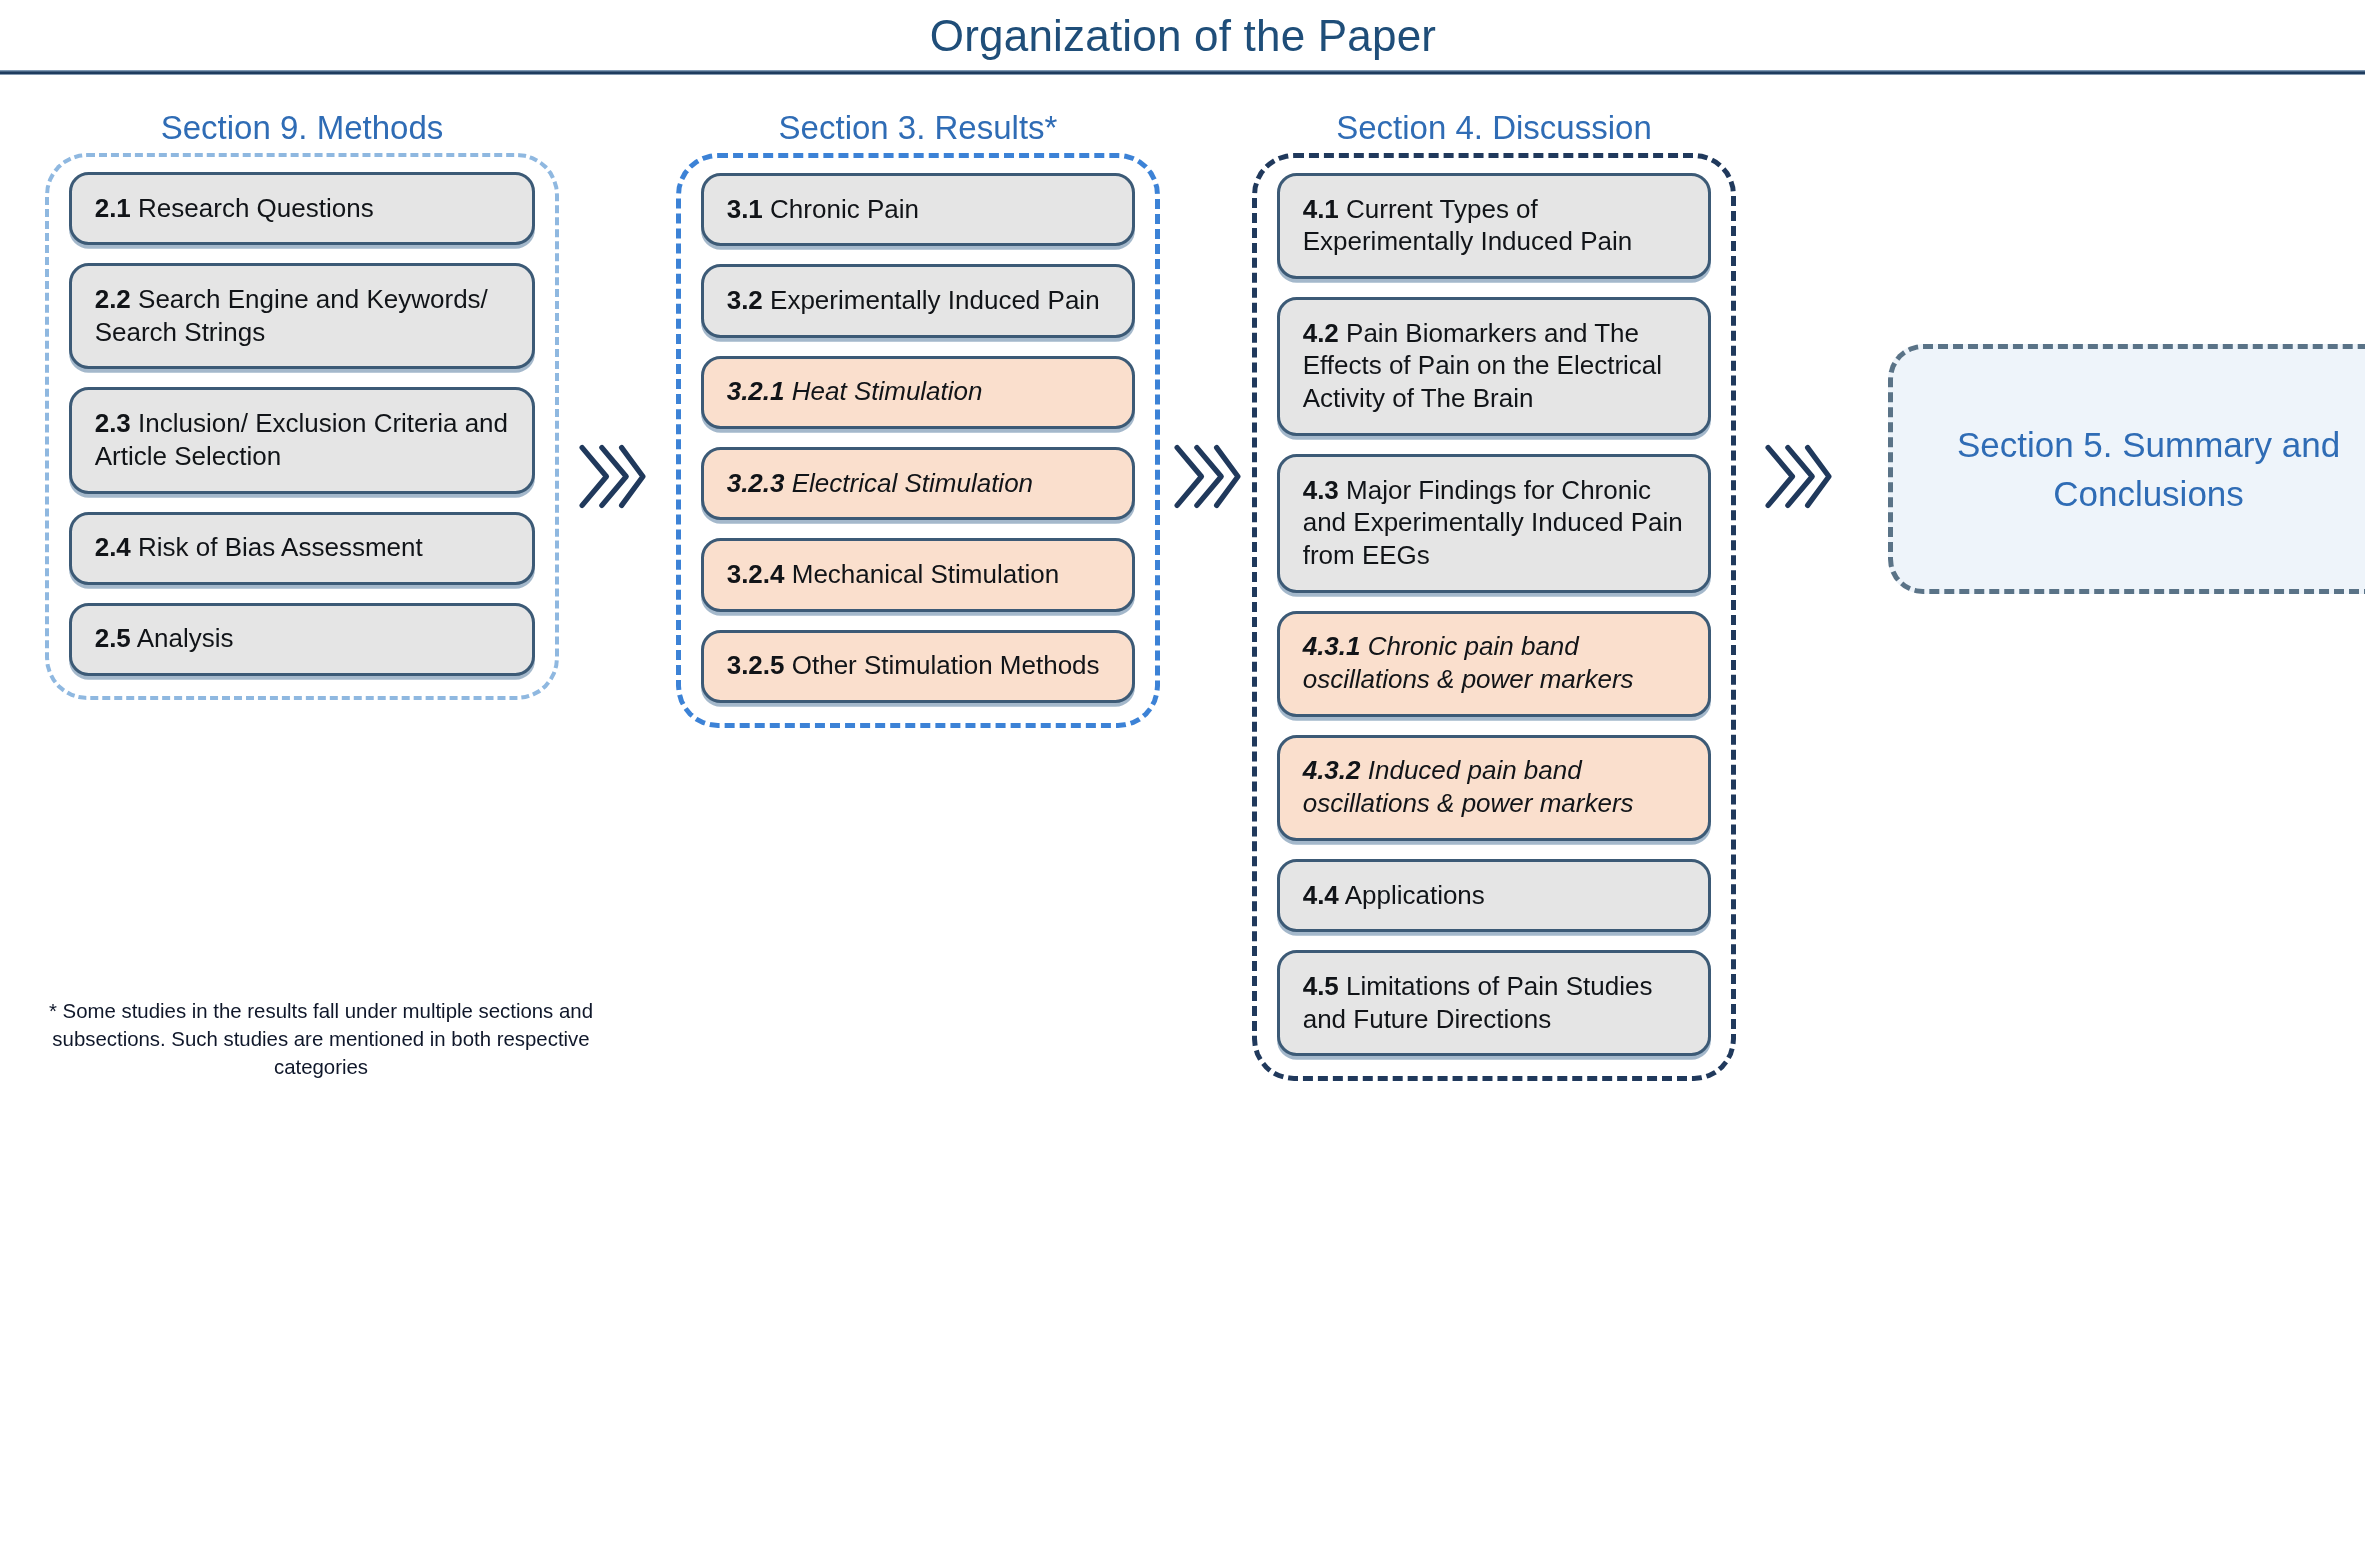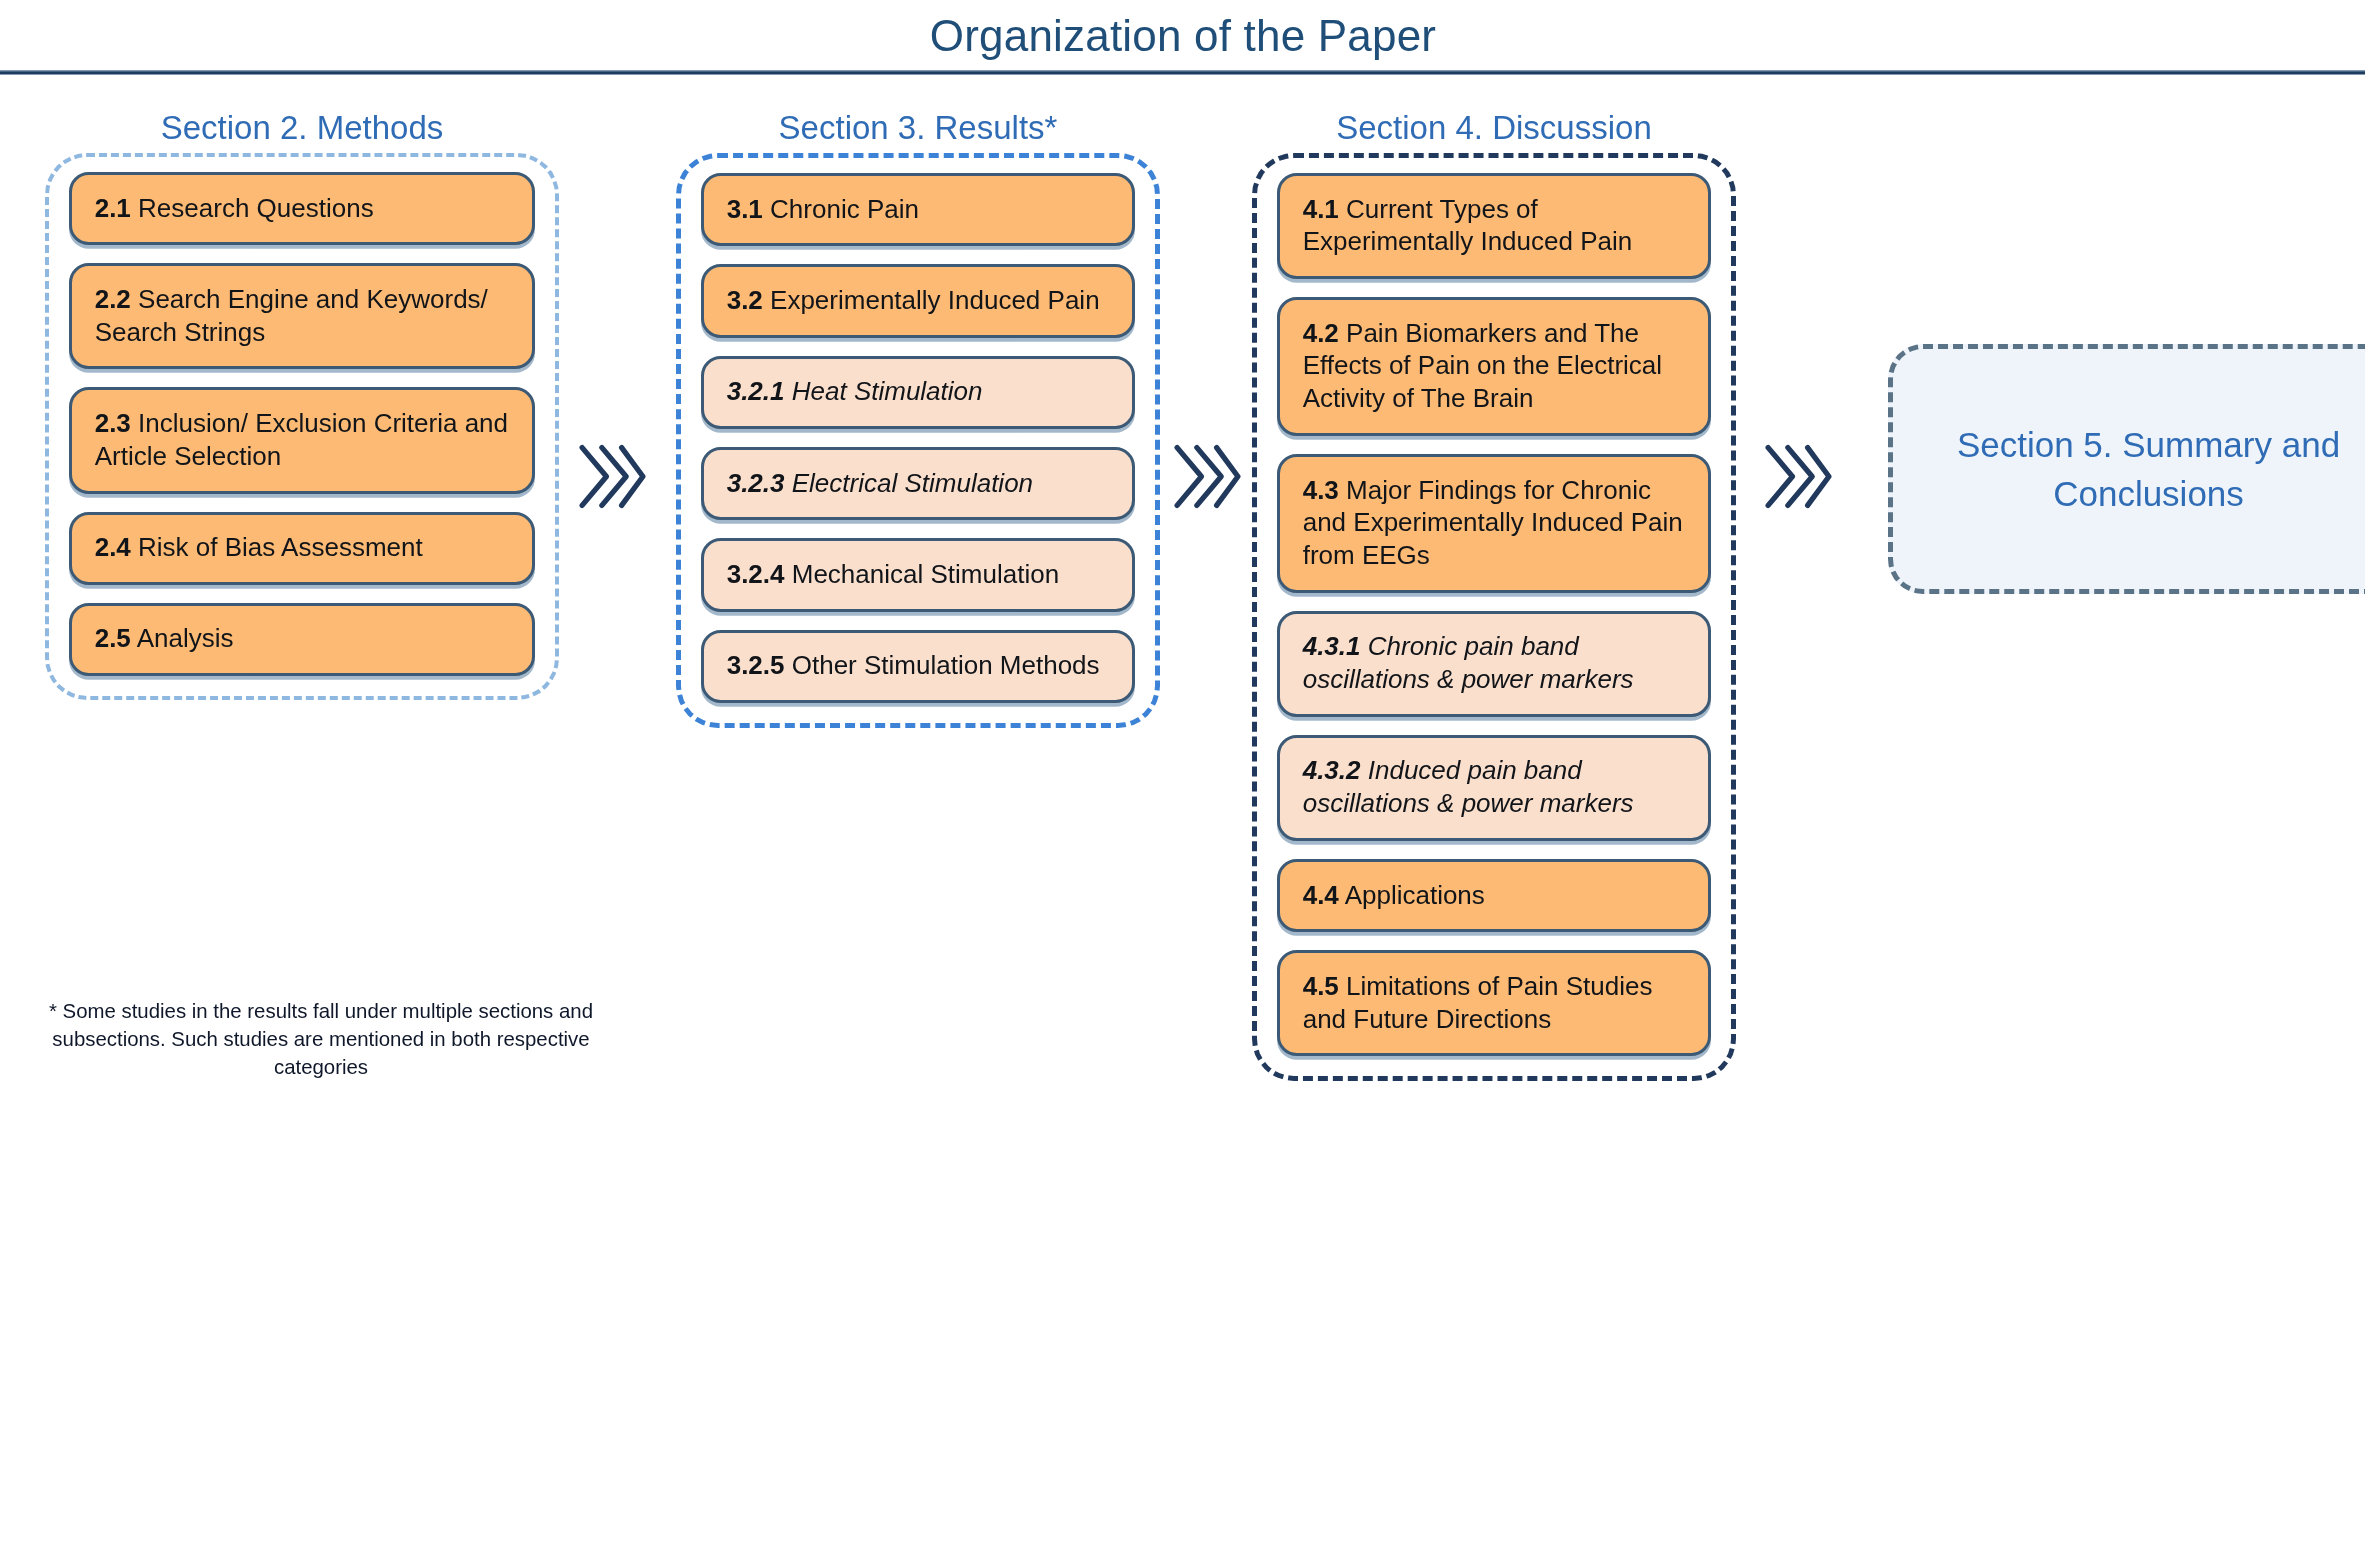--- a/index.html
+++ b/index.html
@@ -58,21 +58,21 @@
     padding: 16.6px 18px 18px 23px;
     margin-bottom: 18px;
     font-size: 26px;
     line-height: 1.26;
     color: #111418;
     box-shadow: 0 3.8px 0 0 rgba(90,125,160,0.55);
     position: relative;
   }
   .node:last-child { margin-bottom: 0; }
   .node b { font-weight: 700; }
-  .node.blue  { background: #fdba74; }
+  .node.blue  { background: #e5e5e5; }
   .node.peach { background: #fadfcd; }
   .node.italic { font-style: italic; }
   .node.italic b { font-style: italic; }
 
   
   #col-methods    { left: 45px;  width: 514px; }
   #col-results    { left: 676px; width: 484px; }
   #col-discussion { left: 1252px;width: 484px; }
   #col-summary    { left: 1852px;width: 521px; top: 344px; margin-left: 36px; }
 
@@ -120,21 +120,21 @@
   #chev-2 { left: 1171px; top: 437px; }
   #chev-3 { left: 1762px; top: 437px; }
 </style>
 </head>
 <body>
 
 <div id="page-title">Organization of the Paper</div>
 <div id="title-rule"></div>
 
 <div class="column" id="col-methods">
-  <div class="col-heading">Section 2. Methods</div>
+  <div class="col-heading">Section 9. Methods</div>
   <div class="dash-group group-light">
     <div class="node blue">
       <b>2.1</b><span> Research Questions</span>
     </div>
     <div class="node blue">
       <b>2.2</b><span> Search Engine and Keywords/ Search Strings</span>
     </div>
     <div class="node blue">
       <b>2.3</b><span> Inclusion/ Exclusion Criteria and Article Selection</span>
     </div>

